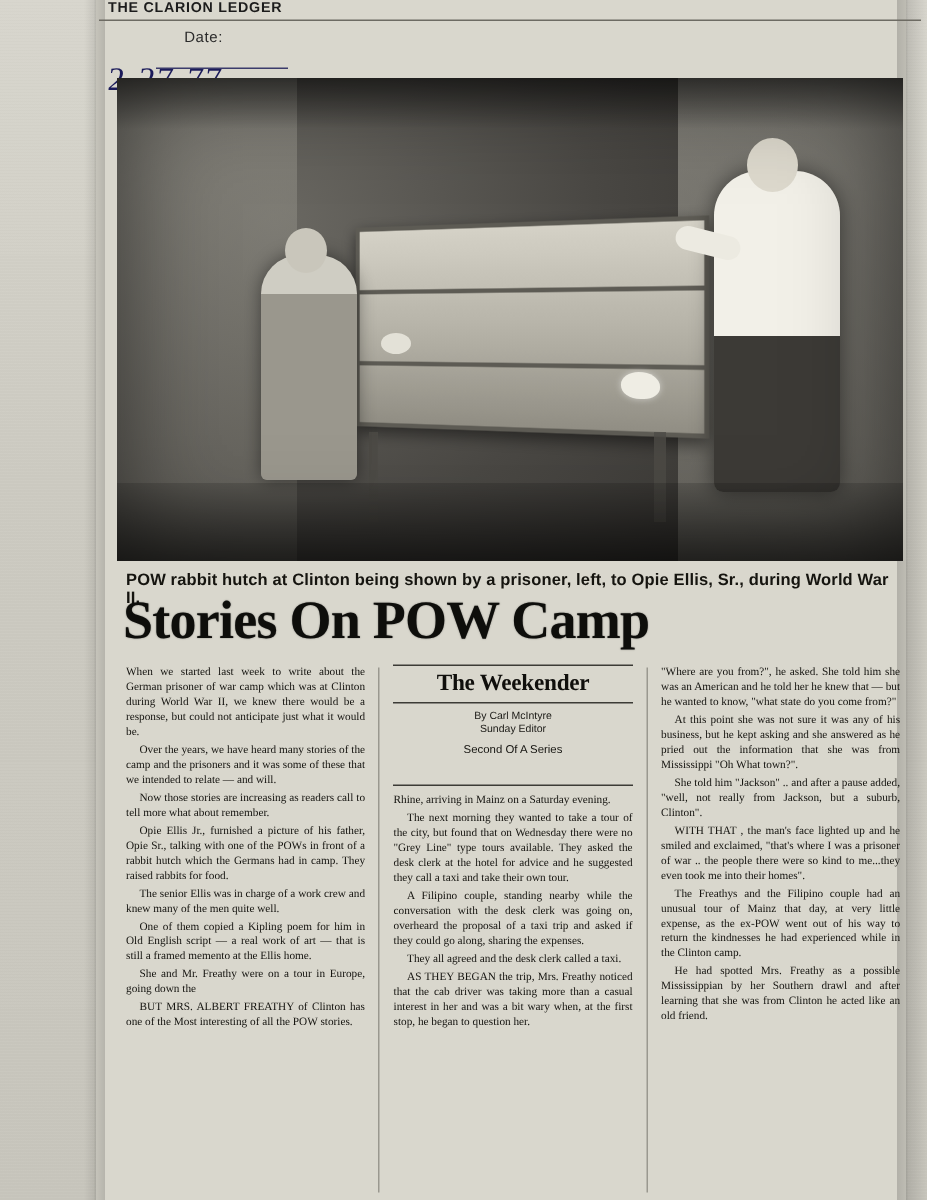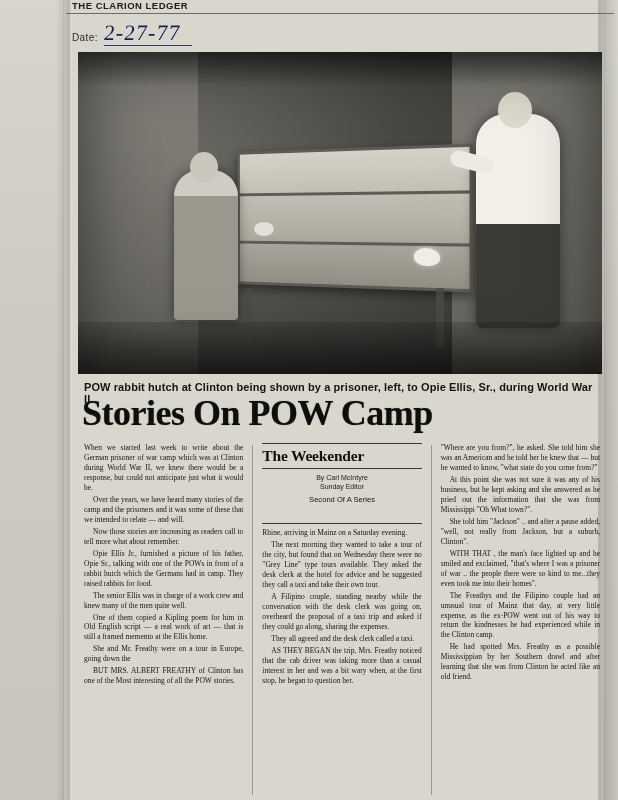--- a/index.html
+++ b/index.html
@@ -59,20 +59,21 @@
     width: 548px; height: 1px;
     background: #6d6b63;
   }
   .date-row {
     position: absolute;
     left: 72px;
     top: 20px;
     display: flex;
     align-items: flex-end;
     gap: 6px;
+    flex-direction: column;
   }
   .date-label {
     font-size: 10px;
     font-family: "Liberation Sans", sans-serif;
     color: #2a2a2a;
     letter-spacing: 0.4px;
     padding-bottom: 3px;
   }
   .date-value {
     font-size: 22px;
@@ -234,21 +235,21 @@
     width: 1px;
     background: #9a988f;
     margin-top: 2px;
   }
   
   .weekender {
     border-top: 1px solid #3c3b36;
     border-bottom: 1px solid #3c3b36;
     padding: 3px 0 4px 0;
     margin-bottom: 4px;
-    text-align: left;
+    text-align: center;
   }
   .weekender .title {
     font-family: "Liberation Serif", serif;
     font-weight: bold;
     font-size: 15.5px;
     color: #100f0c;
     letter-spacing: -0.2px;
     line-height: 1.1;
   }
   .byline {

